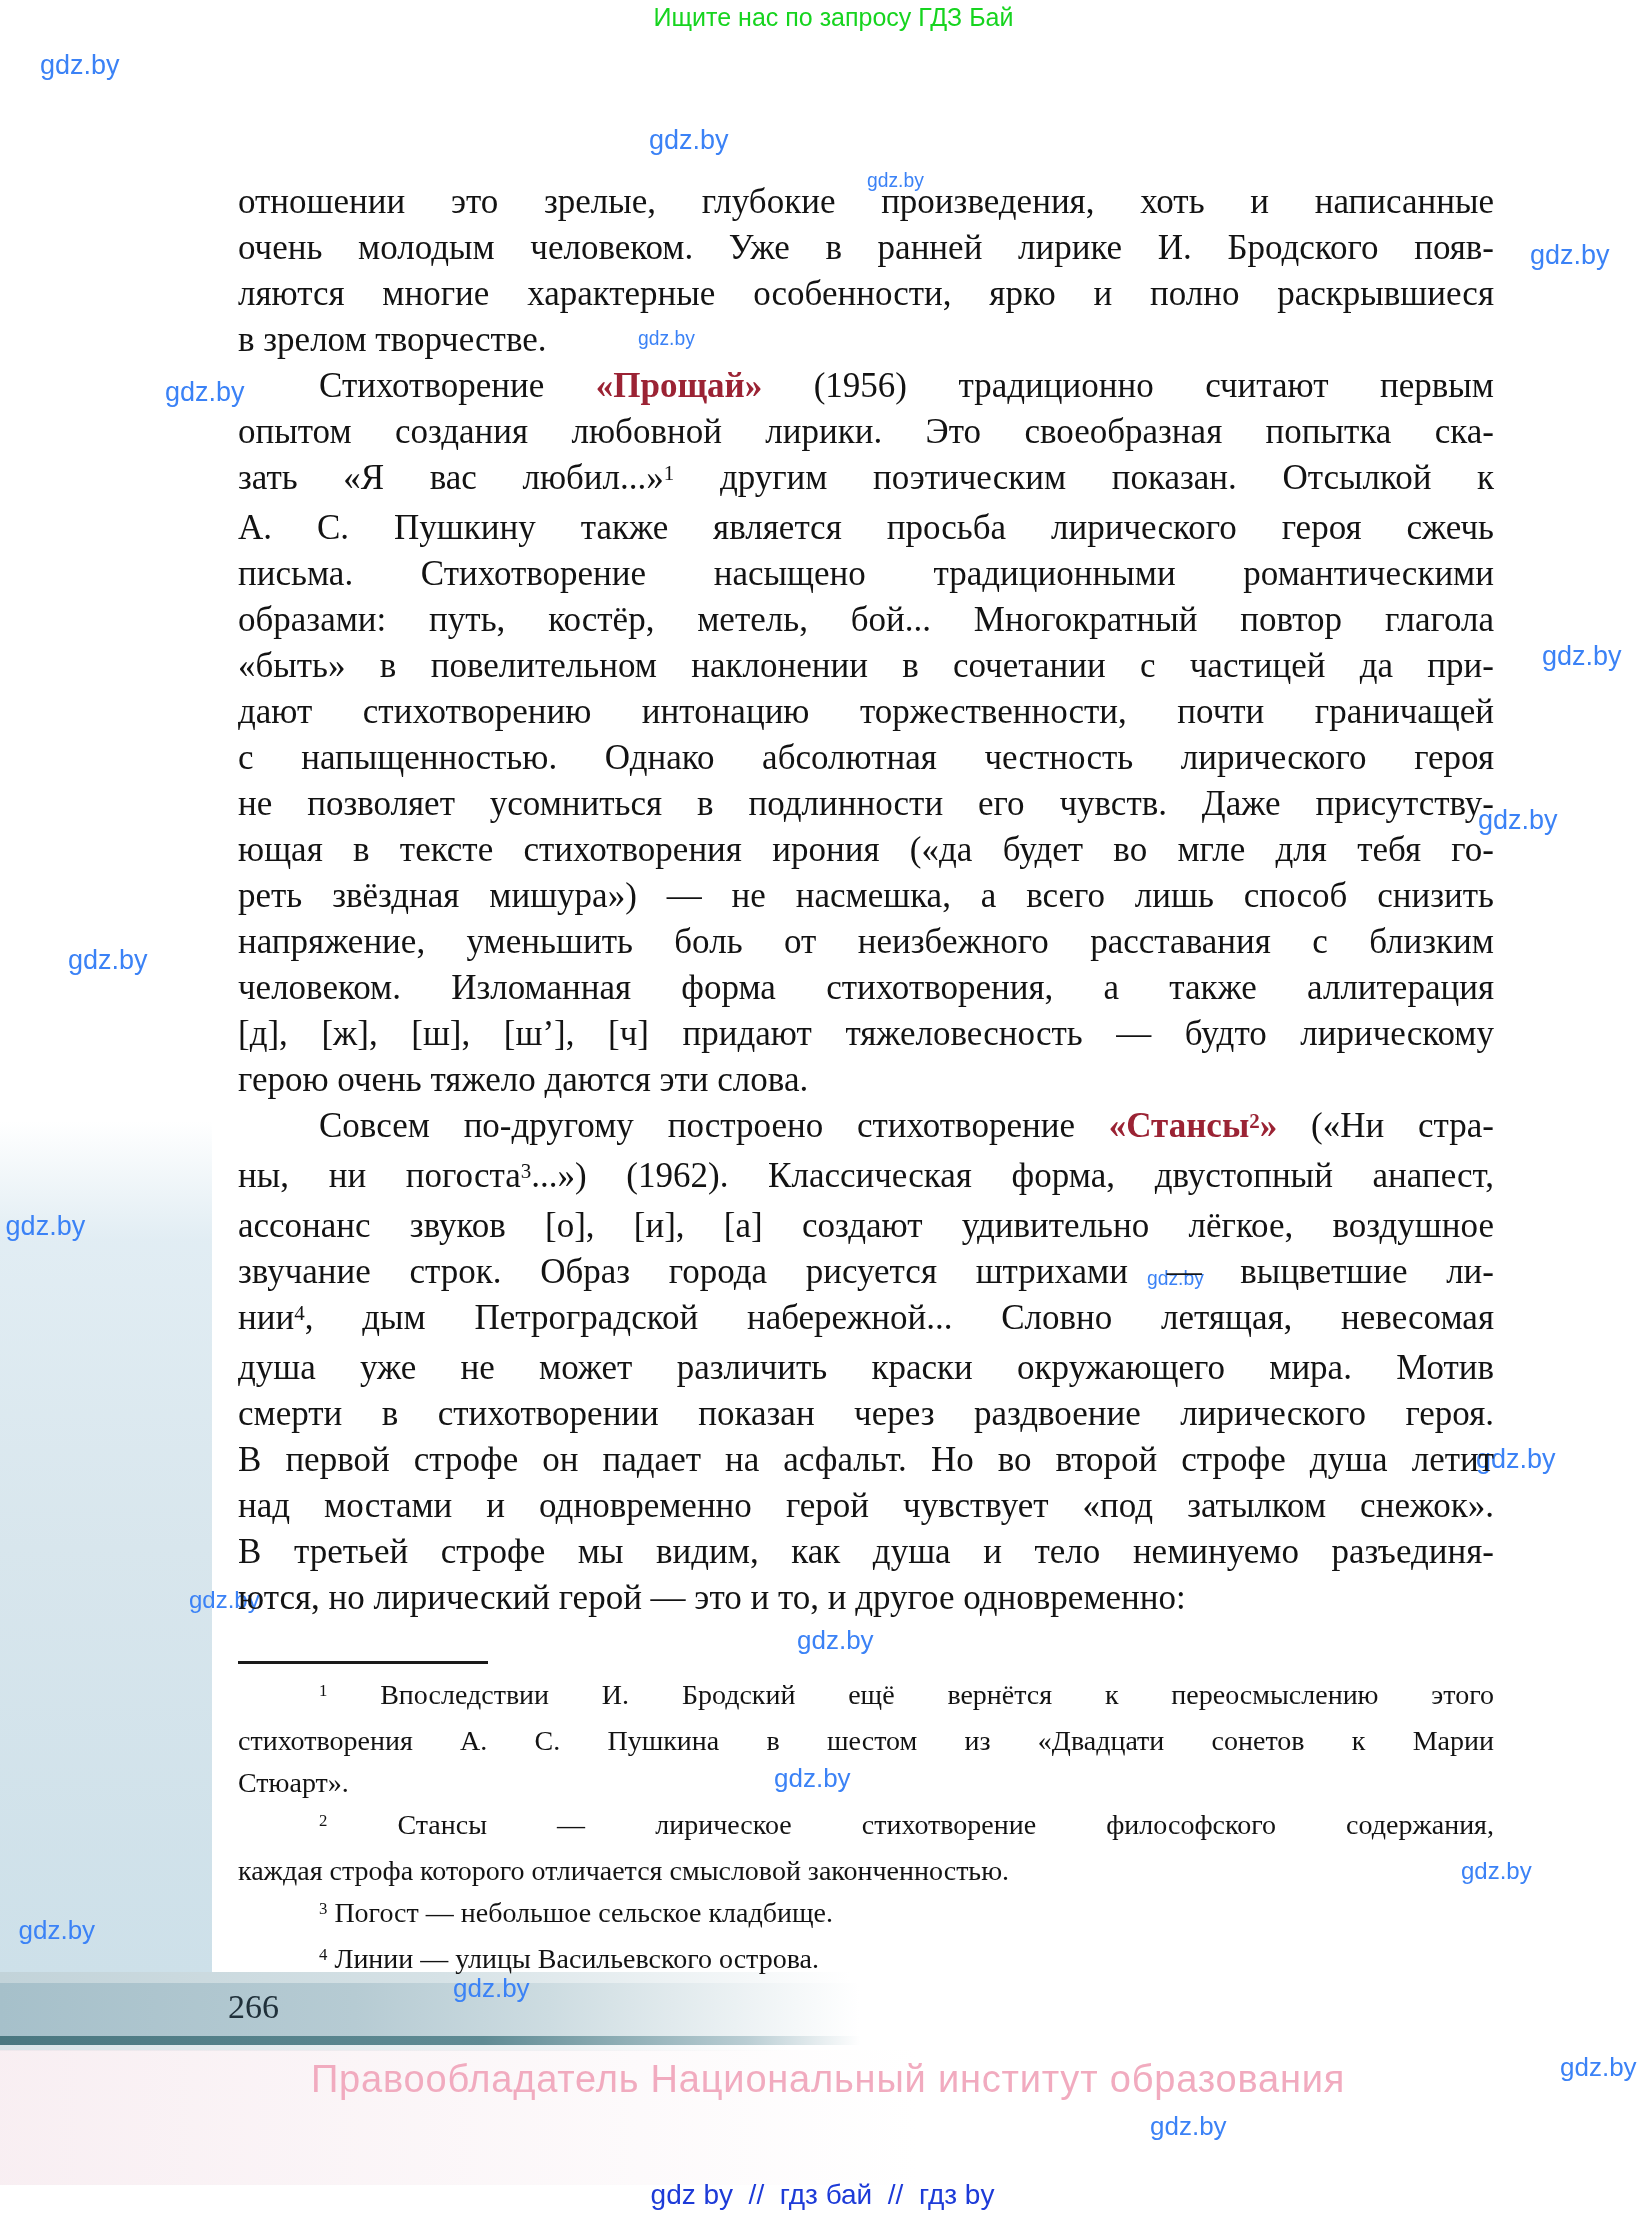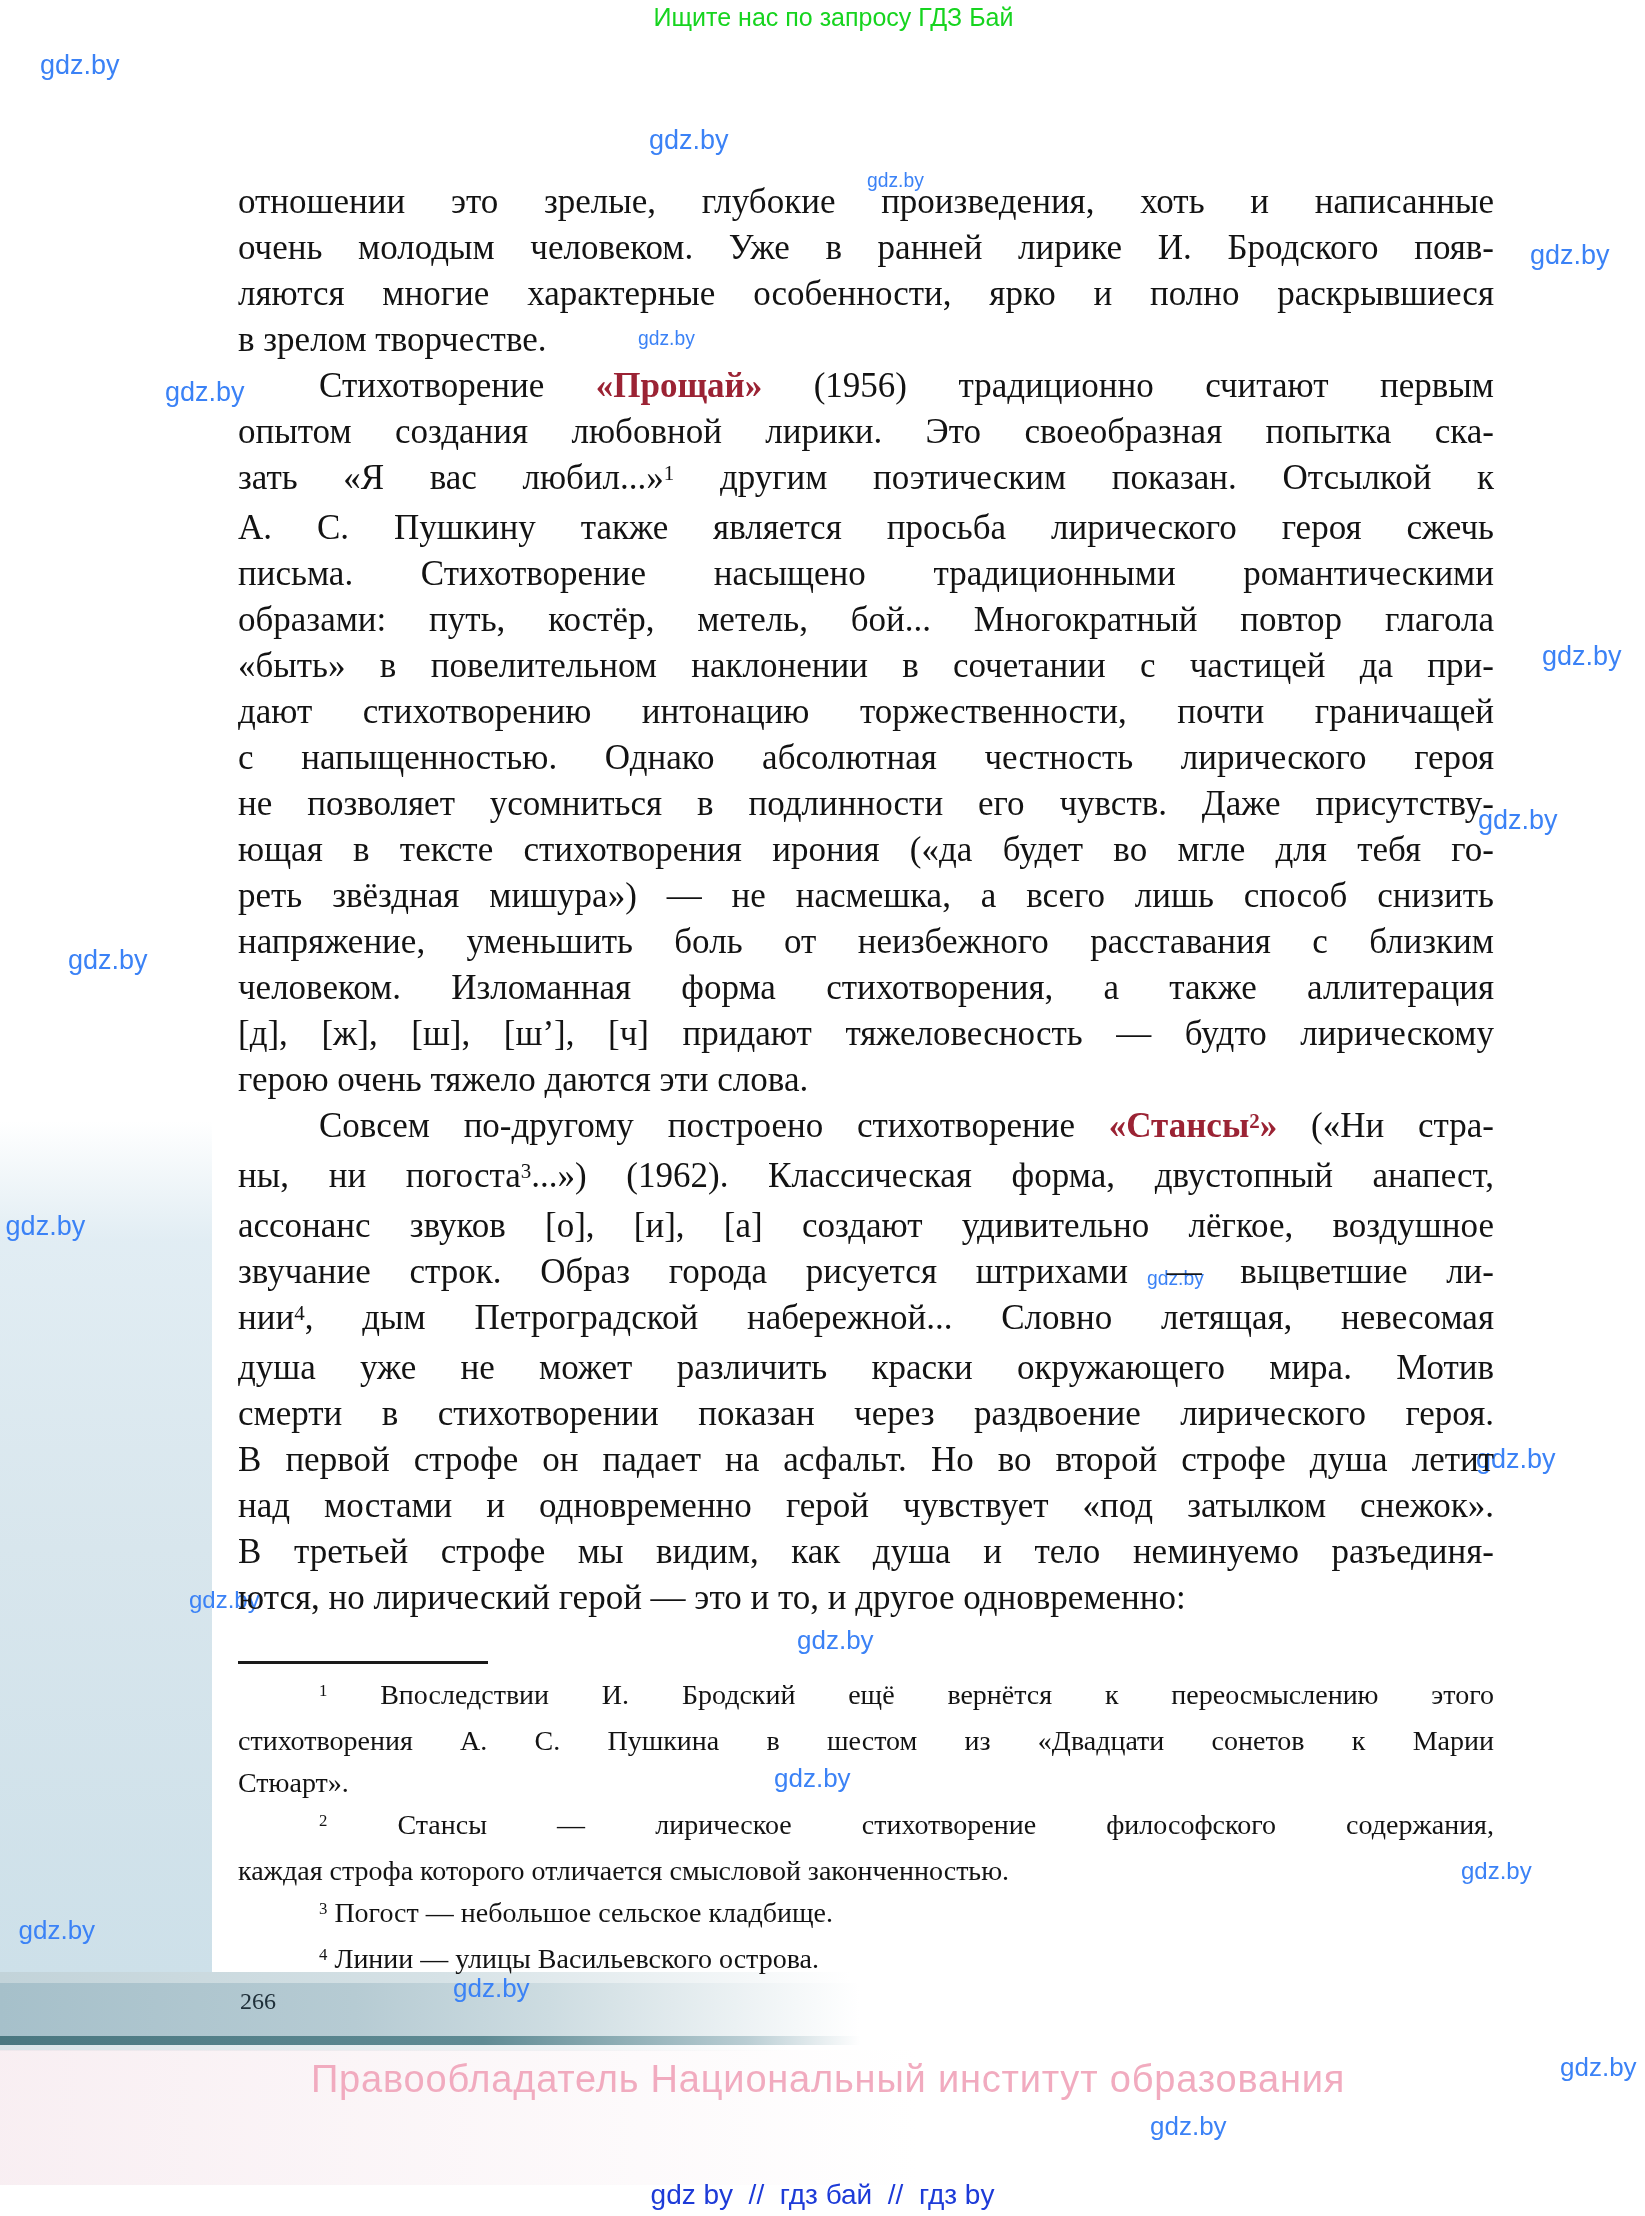--- a/index.html
+++ b/index.html
@@ -72,21 +72,21 @@
   .bl.indent{text-indent:81px;}
   .seg-red{color:#9b2334;font-weight:700;}
   .seg-it{}
   .seg-sup{position:relative;top:-0.45em;font-size:60%;}
   .seg-redsup{position:relative;top:-0.45em;font-size:60%;color:#9b2334;font-weight:700;}
 
   #footnote-rule{
     left:238px;top:1661px;width:250px;height:3.2px;background:#1a1a1a;
   }
   #page-number{
-    left:240px;top:1988px;font-size:24px;color:#20303a;
+    left:228px;top:1988px;font-size:34px;color:#20303a;
   }
 </style>
 </head>
 <body>
 
 <div class="abs" id="left-strip"></div>
 <div class="abs" id="band-top"></div>
 <div class="abs" id="band-main"></div>
 <div class="abs" id="band-dark-line"></div>
 <div class="abs" id="band-light-line"></div>

